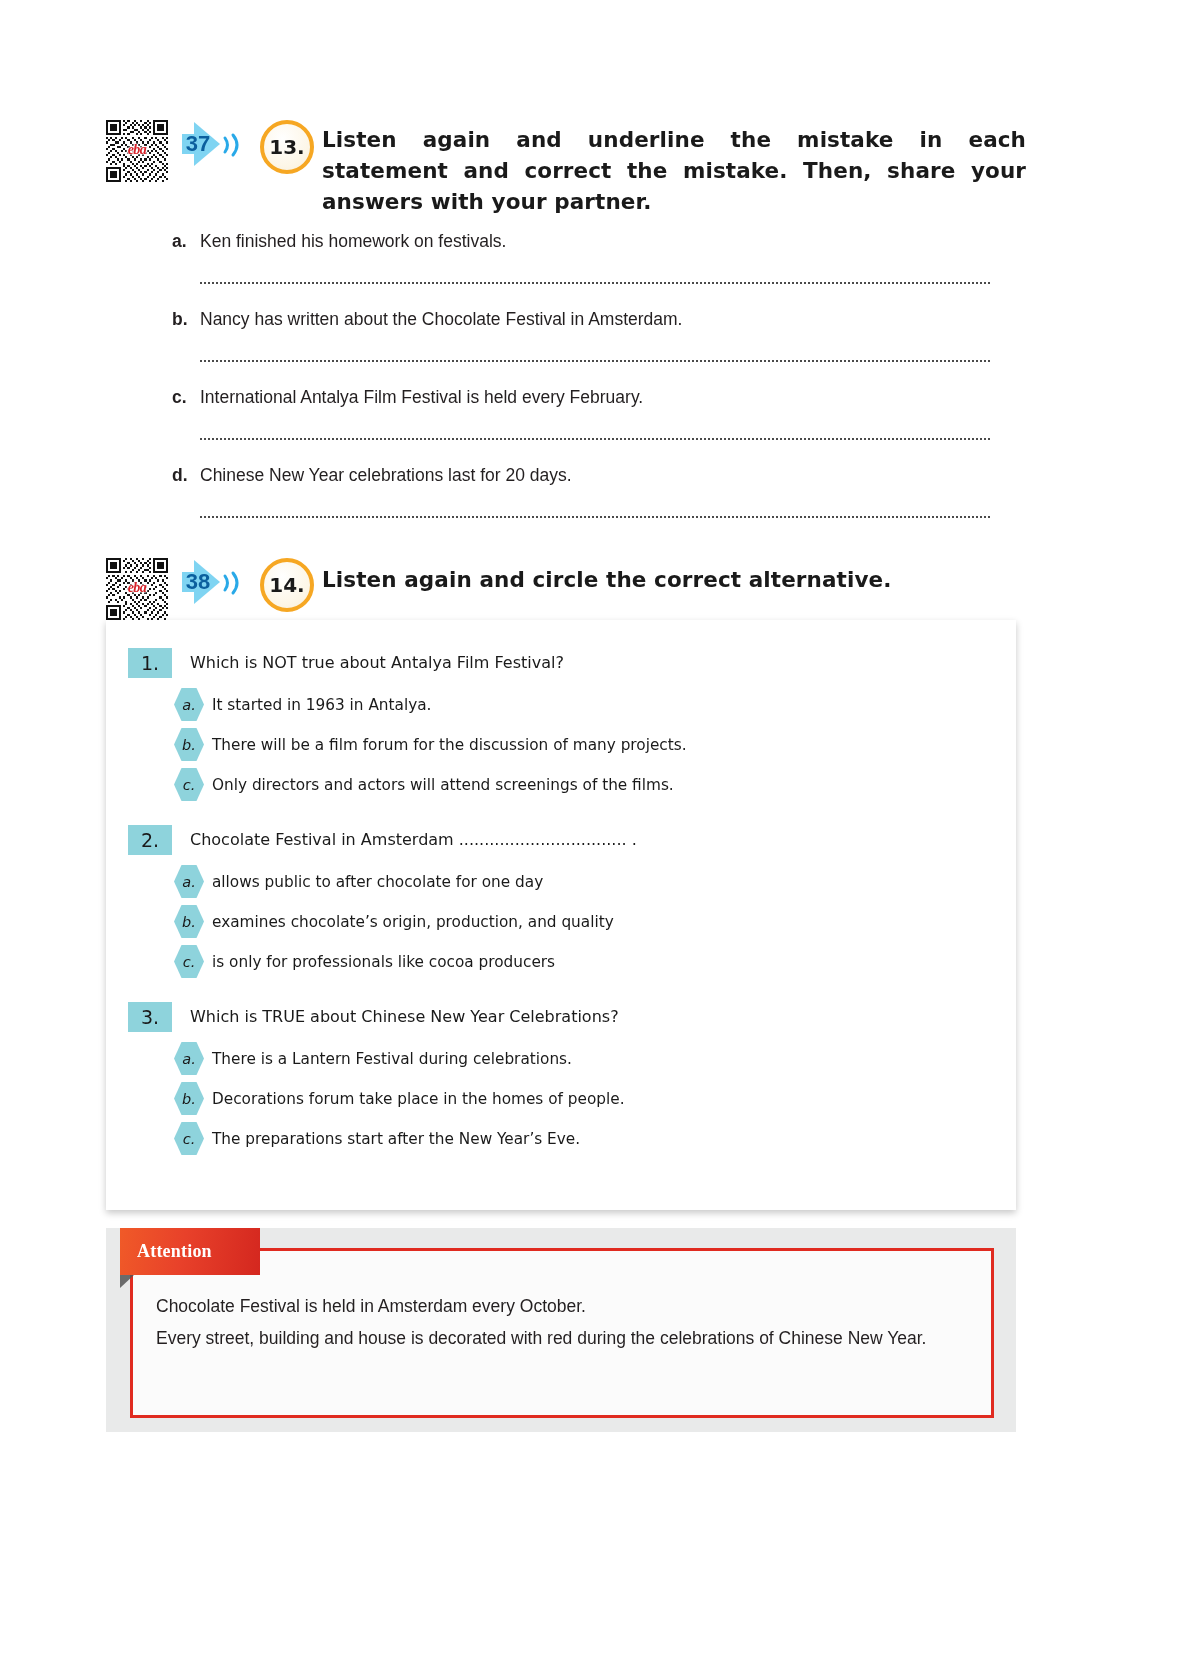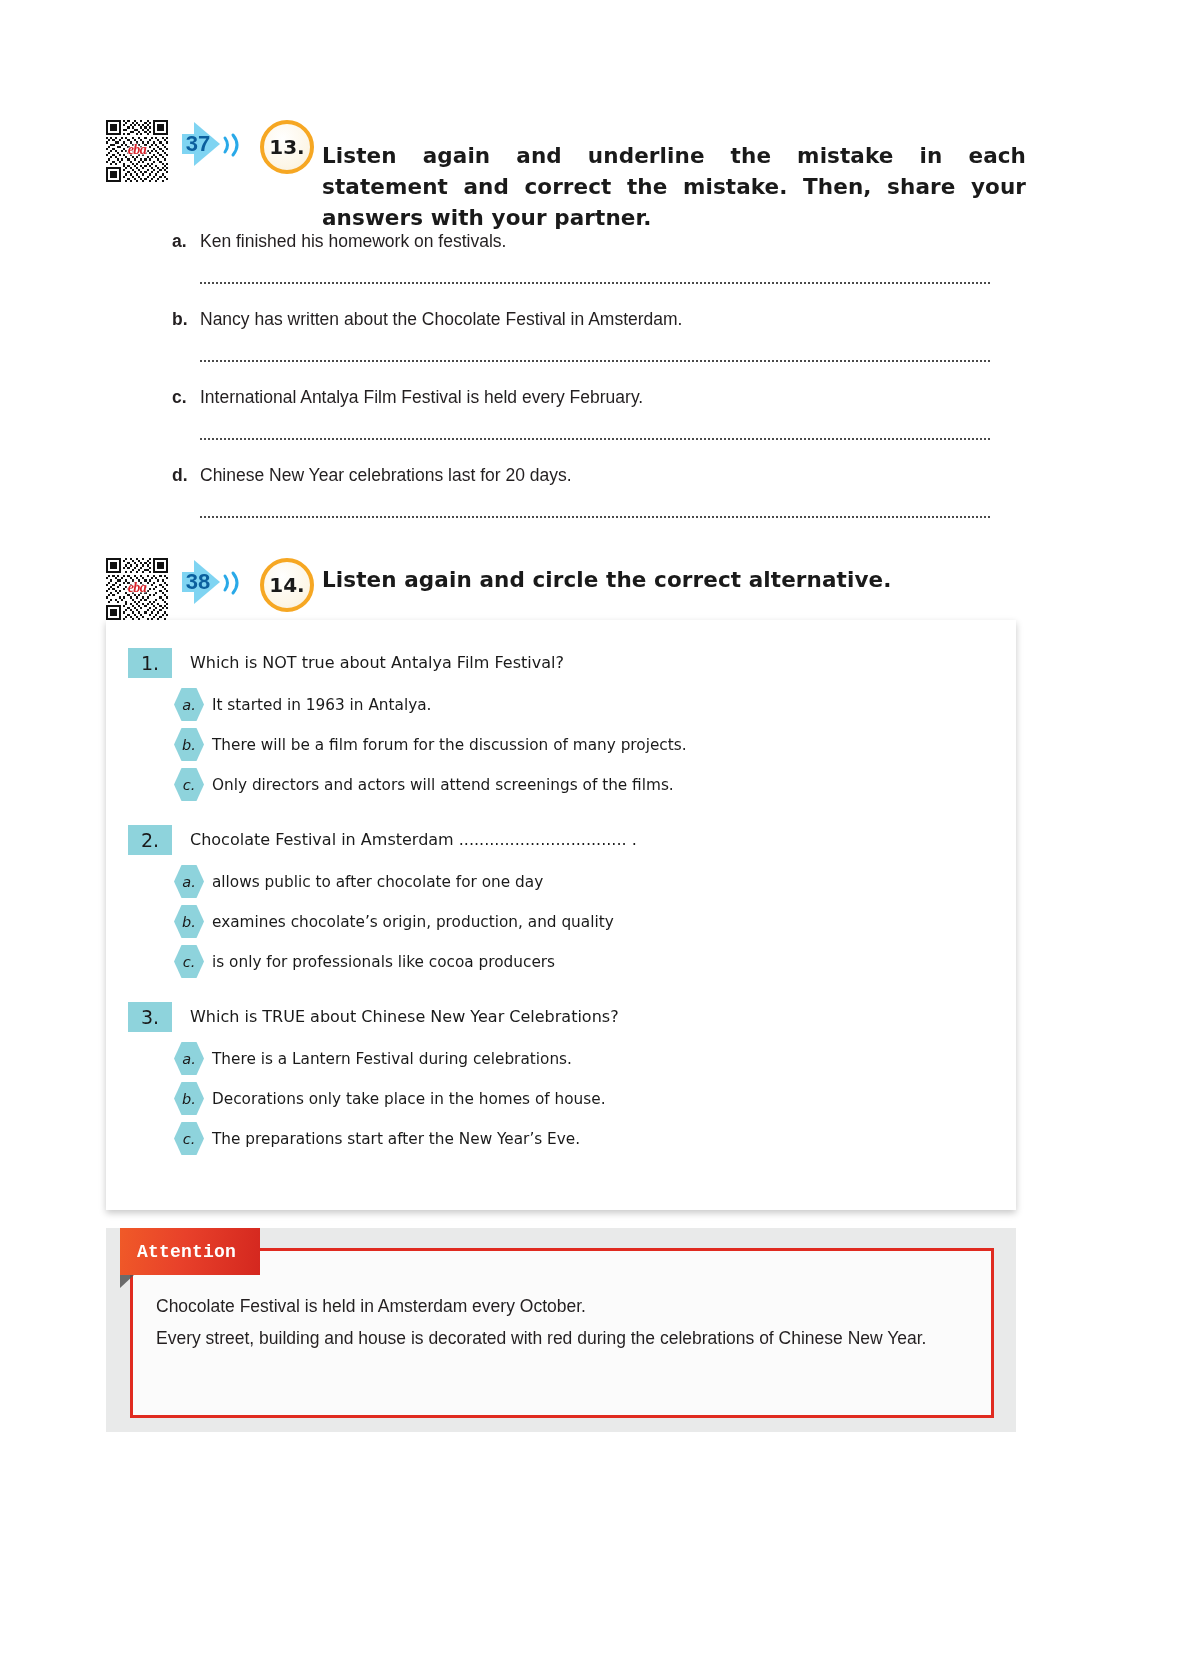--- a/index.html
+++ b/index.html
@@ -118,21 +118,21 @@
     font-size: 20px;
     color: #1a1a1a;
     margin-left: 2px;
     margin-top: 2px;
     box-sizing: border-box;
   }
 
   .ex-instruction {
     flex: 1 1 auto;
     margin-left: 8px;
-    margin-top: 22px;
+    margin-top: 6px;
     font-family: "DejaVu Sans", sans-serif;
     font-weight: bold;
     font-size: 21.5px;
     line-height: 31px;
     letter-spacing: 0.1px;
     color: #1a1a1a;
     text-align: justify;
     text-align-last: left;
   }
   #exercise-14 .ex-instruction {
@@ -273,21 +273,21 @@
     width: 140px;
     height: 47px;
     background: linear-gradient(100deg, #f05a28 0%, #e8412a 45%, #d4271f 100%);
     display: flex;
     align-items: center;
     z-index: 4;
   }
   .attention-tab span {
     margin-left: 17px;
     color: #ffffff;
-    font-family: Liberation Mono, monospace;
+    font-family: Liberation Serif, serif;
     font-weight: bold;
     font-size: 18px;
     letter-spacing: 0.2px;
   }
   .attention-tab::after {
     content: "";
     position: absolute;
     left: 0;
     top: 47px;
     width: 0; height: 0;
@@ -905,21 +905,21 @@
           <div class="q-badge">3.</div>
           <div class="q-text">Which is TRUE about Chinese New Year Celebrations?</div>
         </div>
         <div class="opts">
           <div class="opt-row">
             <div class="opt-hex">a.</div>
             <div class="opt-text">There is a Lantern Festival during celebrations.</div>
           </div>
           <div class="opt-row">
             <div class="opt-hex">b.</div>
-            <div class="opt-text">Decorations only take place in the homes of house.</div>
+            <div class="opt-text">Decorations forum take place in the homes of people.</div>
           </div>
           <div class="opt-row">
             <div class="opt-hex">c.</div>
             <div class="opt-text">The preparations start after the New Year’s Eve.</div>
           </div>
         </div>
       </div>
 
     </div>
   </div>

